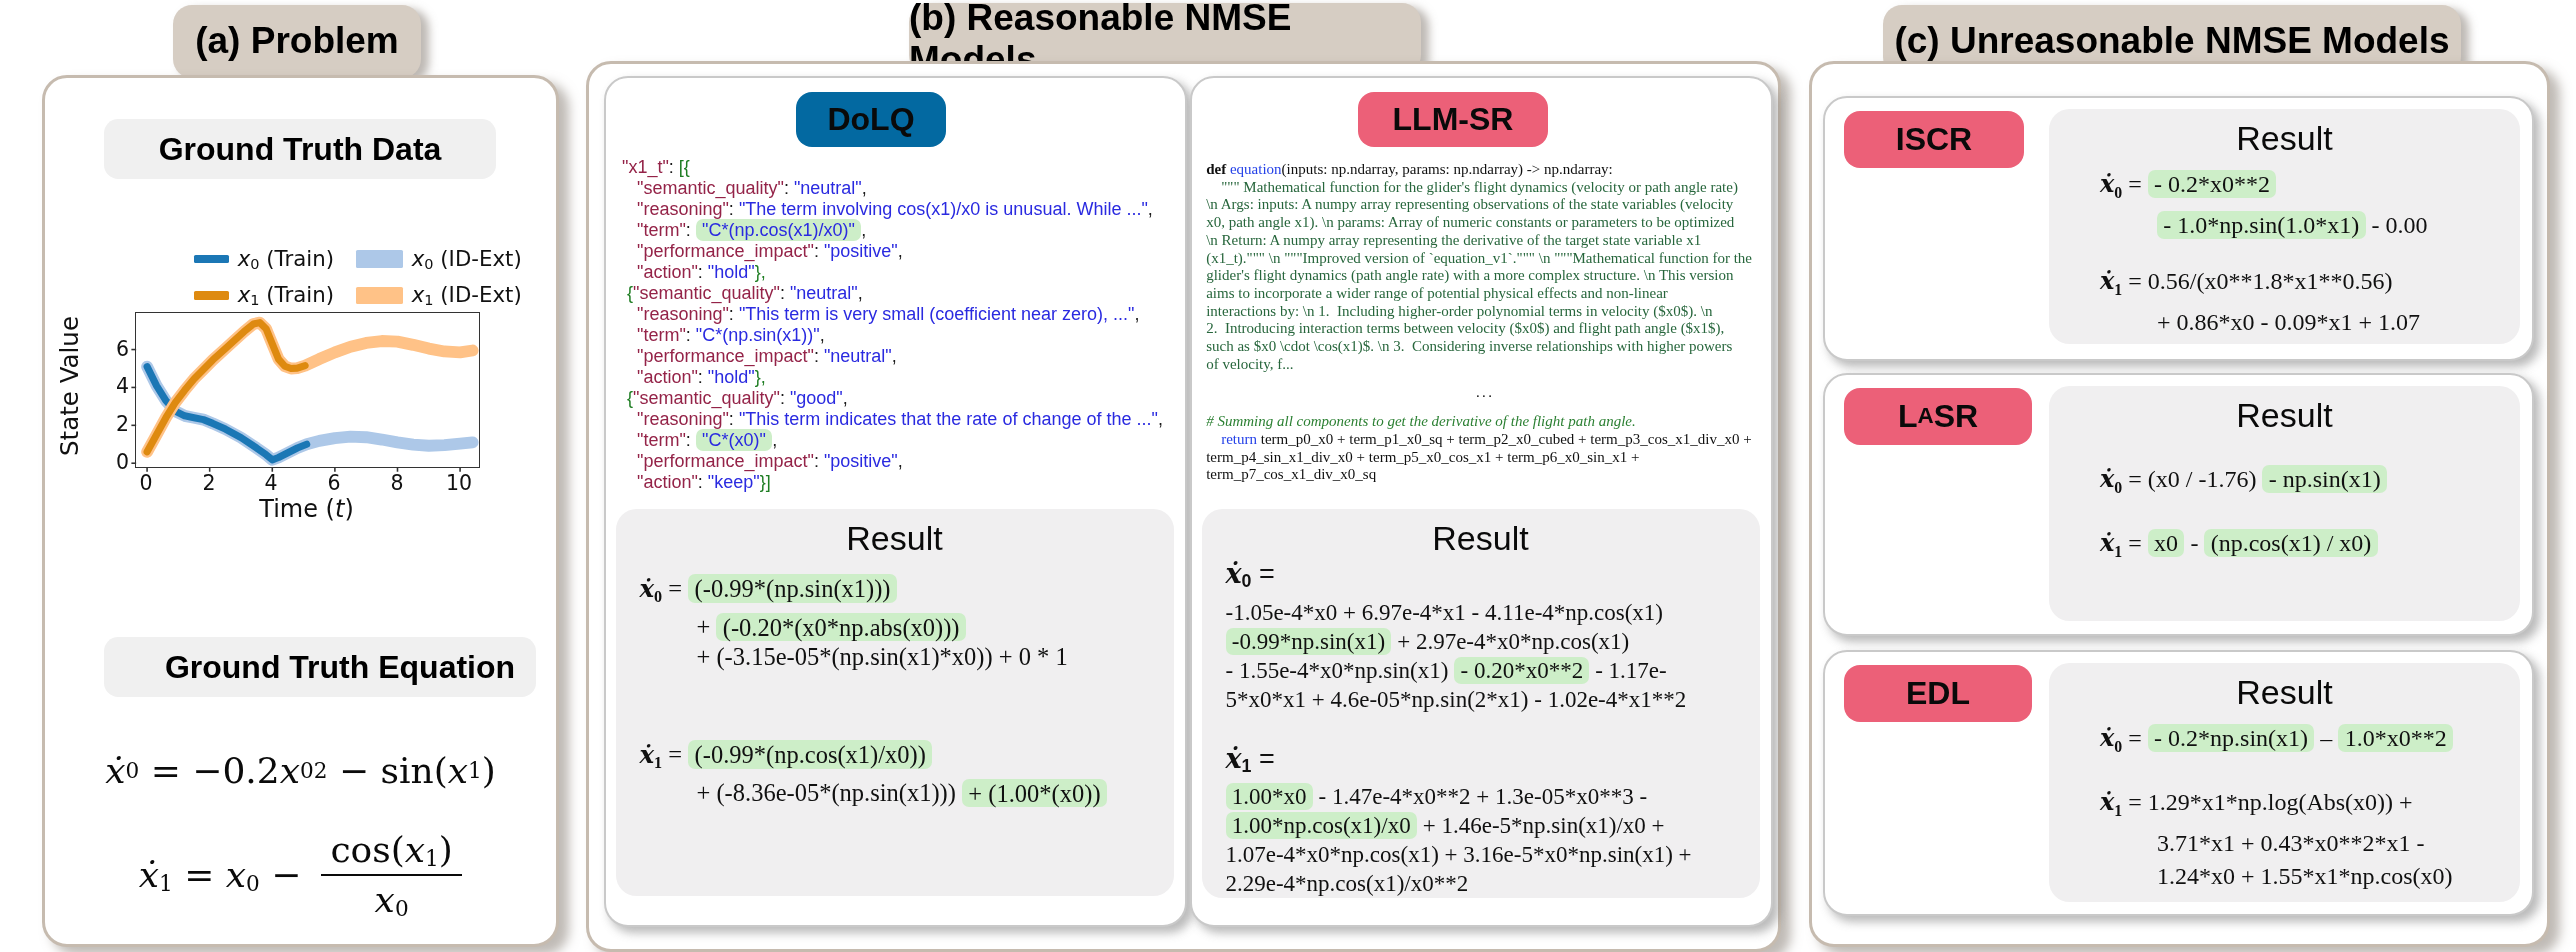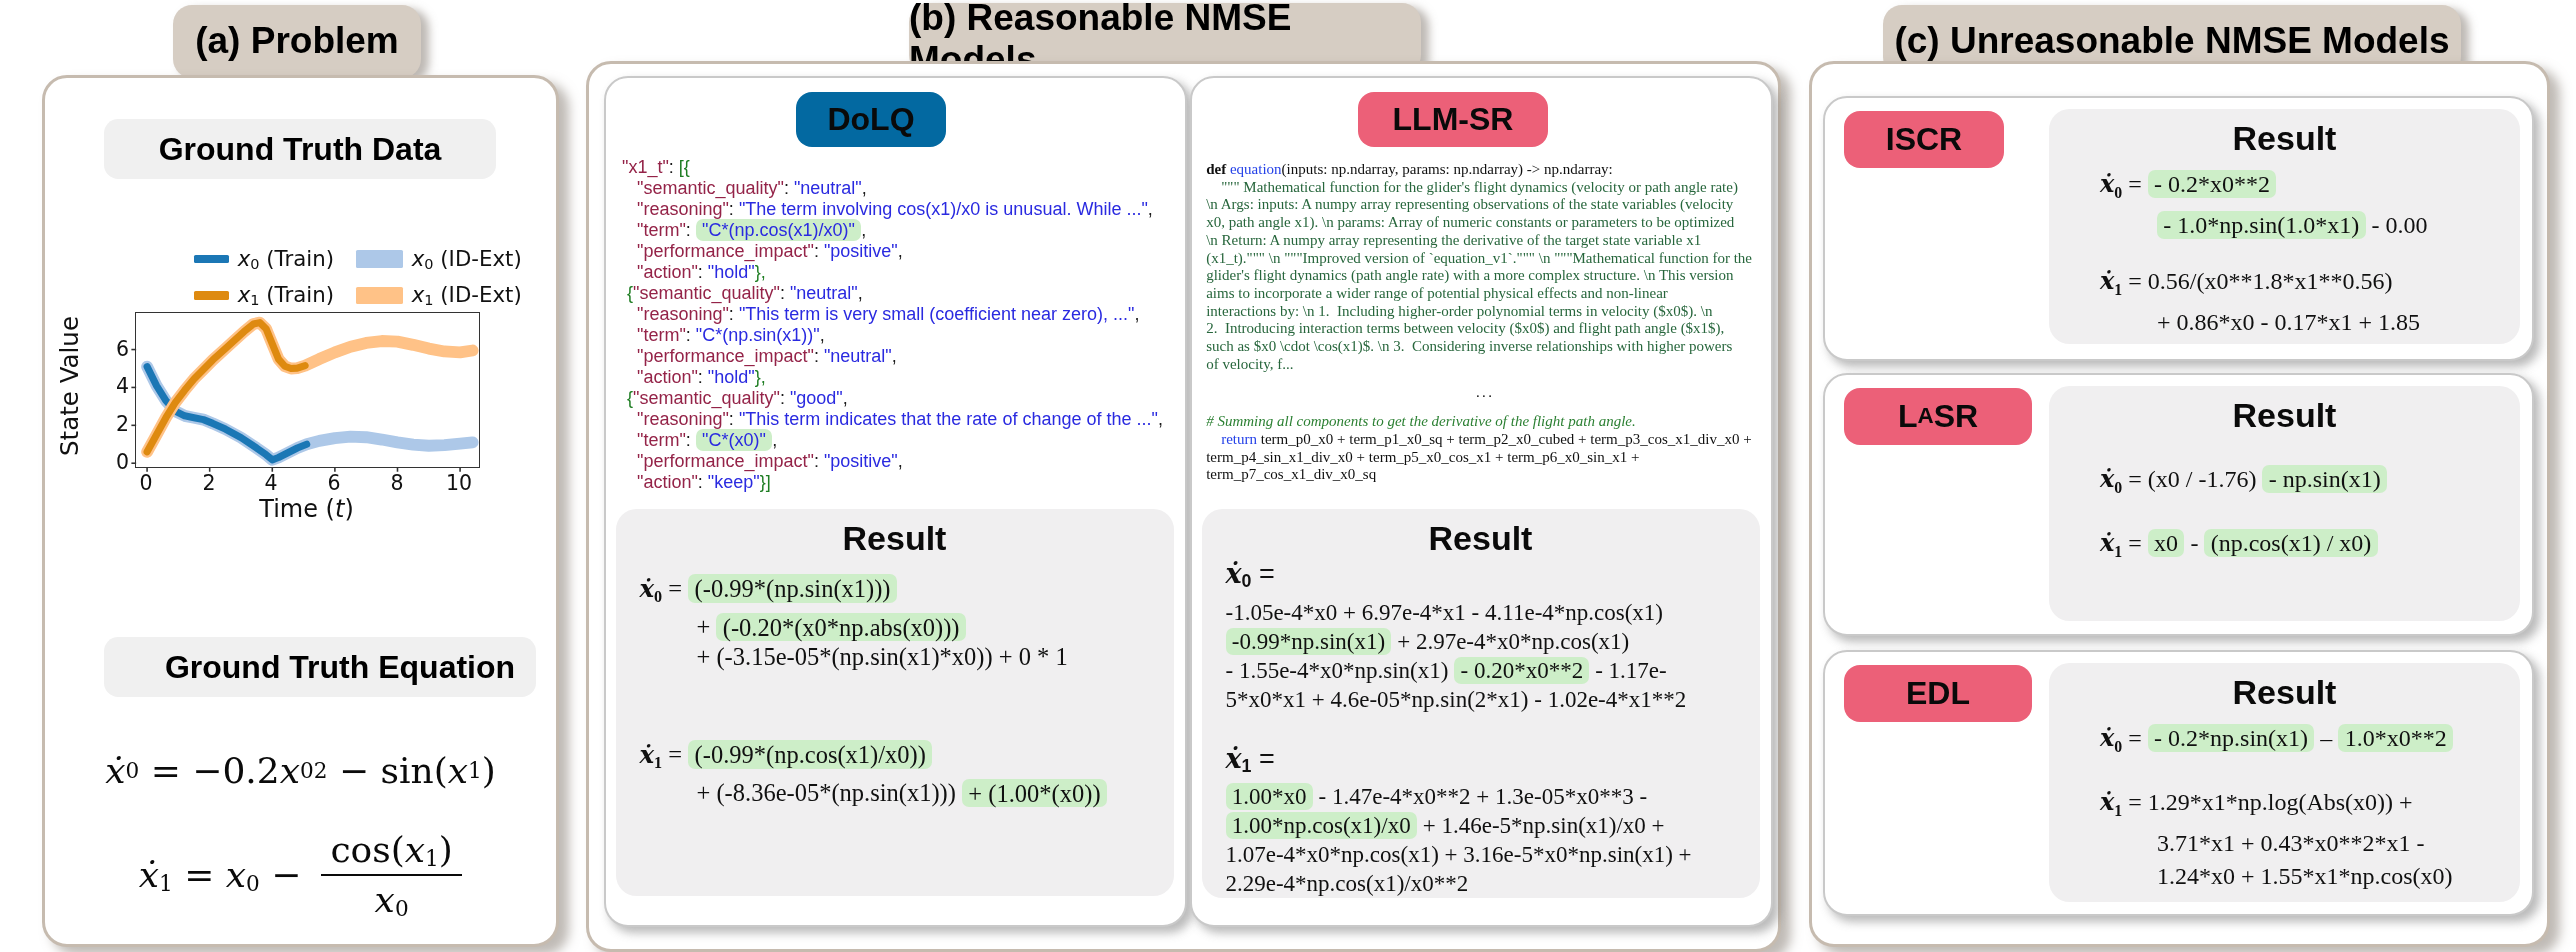--- a/index.html
+++ b/index.html
@@ -25,21 +25,21 @@
   .badge.green{background:#0369a1;}
   .badge.pink{background:#ec6078;}
   .badge .sc{font-size:70%;}
 
   .hdr{position:absolute;background:#f0f0f0;border-radius:14.2px;
        display:flex;align-items:center;justify-content:center;
        font-weight:bold;font-size:32px;color:#000;}
 
   .resultbox{position:absolute;background:#f0eff0;border-radius:20.5px;}
   .result-title{position:absolute;left:0;right:0;top:9.5px;text-align:center;
-                font-weight:bold;font-size:34px;color:#0a0a0a;}
+                font-weight:normal;font-size:34px;color:#0a0a0a;}
 
   
   .tl{display:block;white-space:pre;}
   .sg{white-space:pre-wrap;}
 
   
   .json-block{position:absolute;}
   .json-block .tl{font:18px/21px "Liberation Sans",sans-serif;color:#1a1a1a;white-space:pre-wrap;}
   .k{color:#942348;}
   .s{color:#2a2ae0;}
@@ -265,30 +265,30 @@
             <div class="tl"><span class="sg">1.07e-4*x0*np.cos(x1) + 3.16e-5*x0*np.sin(x1) +</span></div>
             <div class="tl"><span class="sg">2.29e-4*np.cos(x1)/x0**2</span></div>
           </div>
       </div>
     </div>
   </section>
 
   <section class="panel" style="left:1809px;top:61px;width:735px;height:880px;">
 
     <div class="subpanel" style="left:11px;top:32px;width:707px;height:261px;">
-      <div class="badge pink" style="left:19px;top:12.6px;width:160px;height:57px;">
+      <div class="badge pink" style="left:19px;top:12.6px;width:180px;height:57px;">
           <span class="sg">ISCR</span>
         </div>
       <div class="resultbox" style="left:224px;top:11px;width:471px;height:235px;">
         <div class="result-title">Result</div>
         <div class="eq eq-c" style="left:51px;top:58px;">
             <div class="tl"><span class="sg v">ẋ</span><span class="sg vs">0</span><span class="sg"> = </span><span class="sg hl">- 0.2*x0**2</span></div>
             <div class="tl ind"><span class="sg hl">- 1.0*np.sin(1.0*x1)</span><span class="sg"> - 0.00</span></div>
             <div class="tl gap"><span class="sg v">ẋ</span><span class="sg vs">1</span><span class="sg"> = 0.56/(x0**1.8*x1**0.56)</span></div>
-            <div class="tl ind"><span class="sg">+ 0.86*x0 - 0.17*x1 + 1.85</span></div>
+            <div class="tl ind"><span class="sg">+ 0.86*x0 - 0.09*x1 + 1.07</span></div>
           </div>
       </div>
     </div>
 
     <div class="subpanel" style="left:11px;top:309px;width:707px;height:259px;">
       <div class="badge pink" style="left:19px;top:12.6px;width:188px;height:57px;">
           <span class="sg">L</span>
           <span class="sg sc">A</span>
           <span class="sg">SR</span>
         </div>

